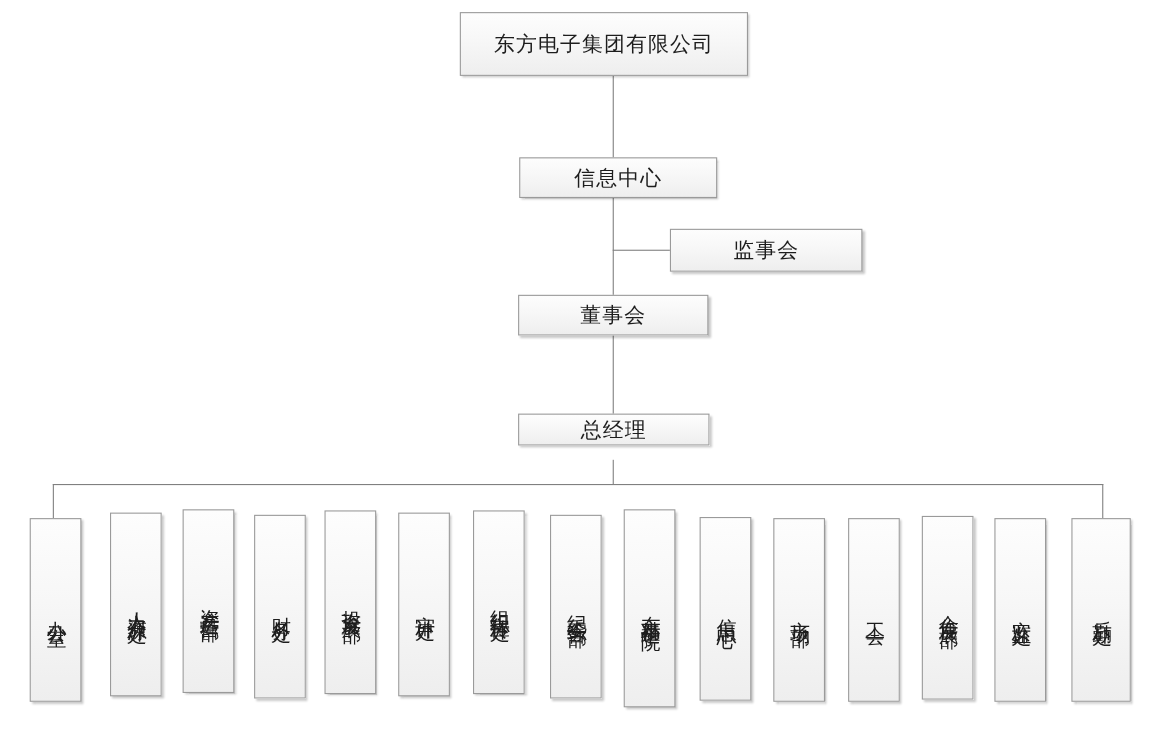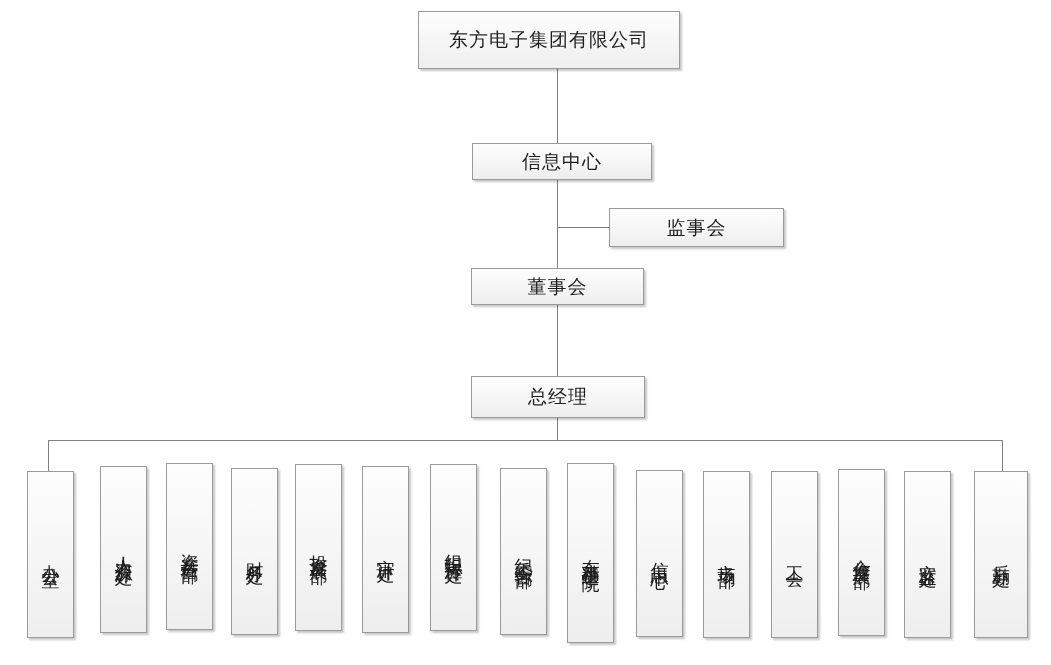--- a/index.html
+++ b/index.html
@@ -96,21 +96,21 @@
   </div>
 
   <div class="node horiz" style="left:609px; top:208px; width:175px; height:39px;">
     <span class="label">监事会</span>
   </div>
 
   <div class="node horiz" style="left:471px; top:268px; width:173px; height:37px;">
     <span class="label">董事会</span>
   </div>
 
-  <div class="node horiz" style="left:471px; top:376px; width:174px; height:42px;">
+  <div class="node horiz" style="left:471px; top:376px; width:174px; height:29px;">
     <span class="label">总经理</span>
   </div>
 
   <div class="node vert" style="left:27px; top:471px; width:47px; height:167px;">
     <span class="label">办公室</span>
   </div>
 
   <div class="node vert" style="left:100px; top:466px; width:47px; height:167px;">
     <span class="label">人力资源处</span>
   </div>

